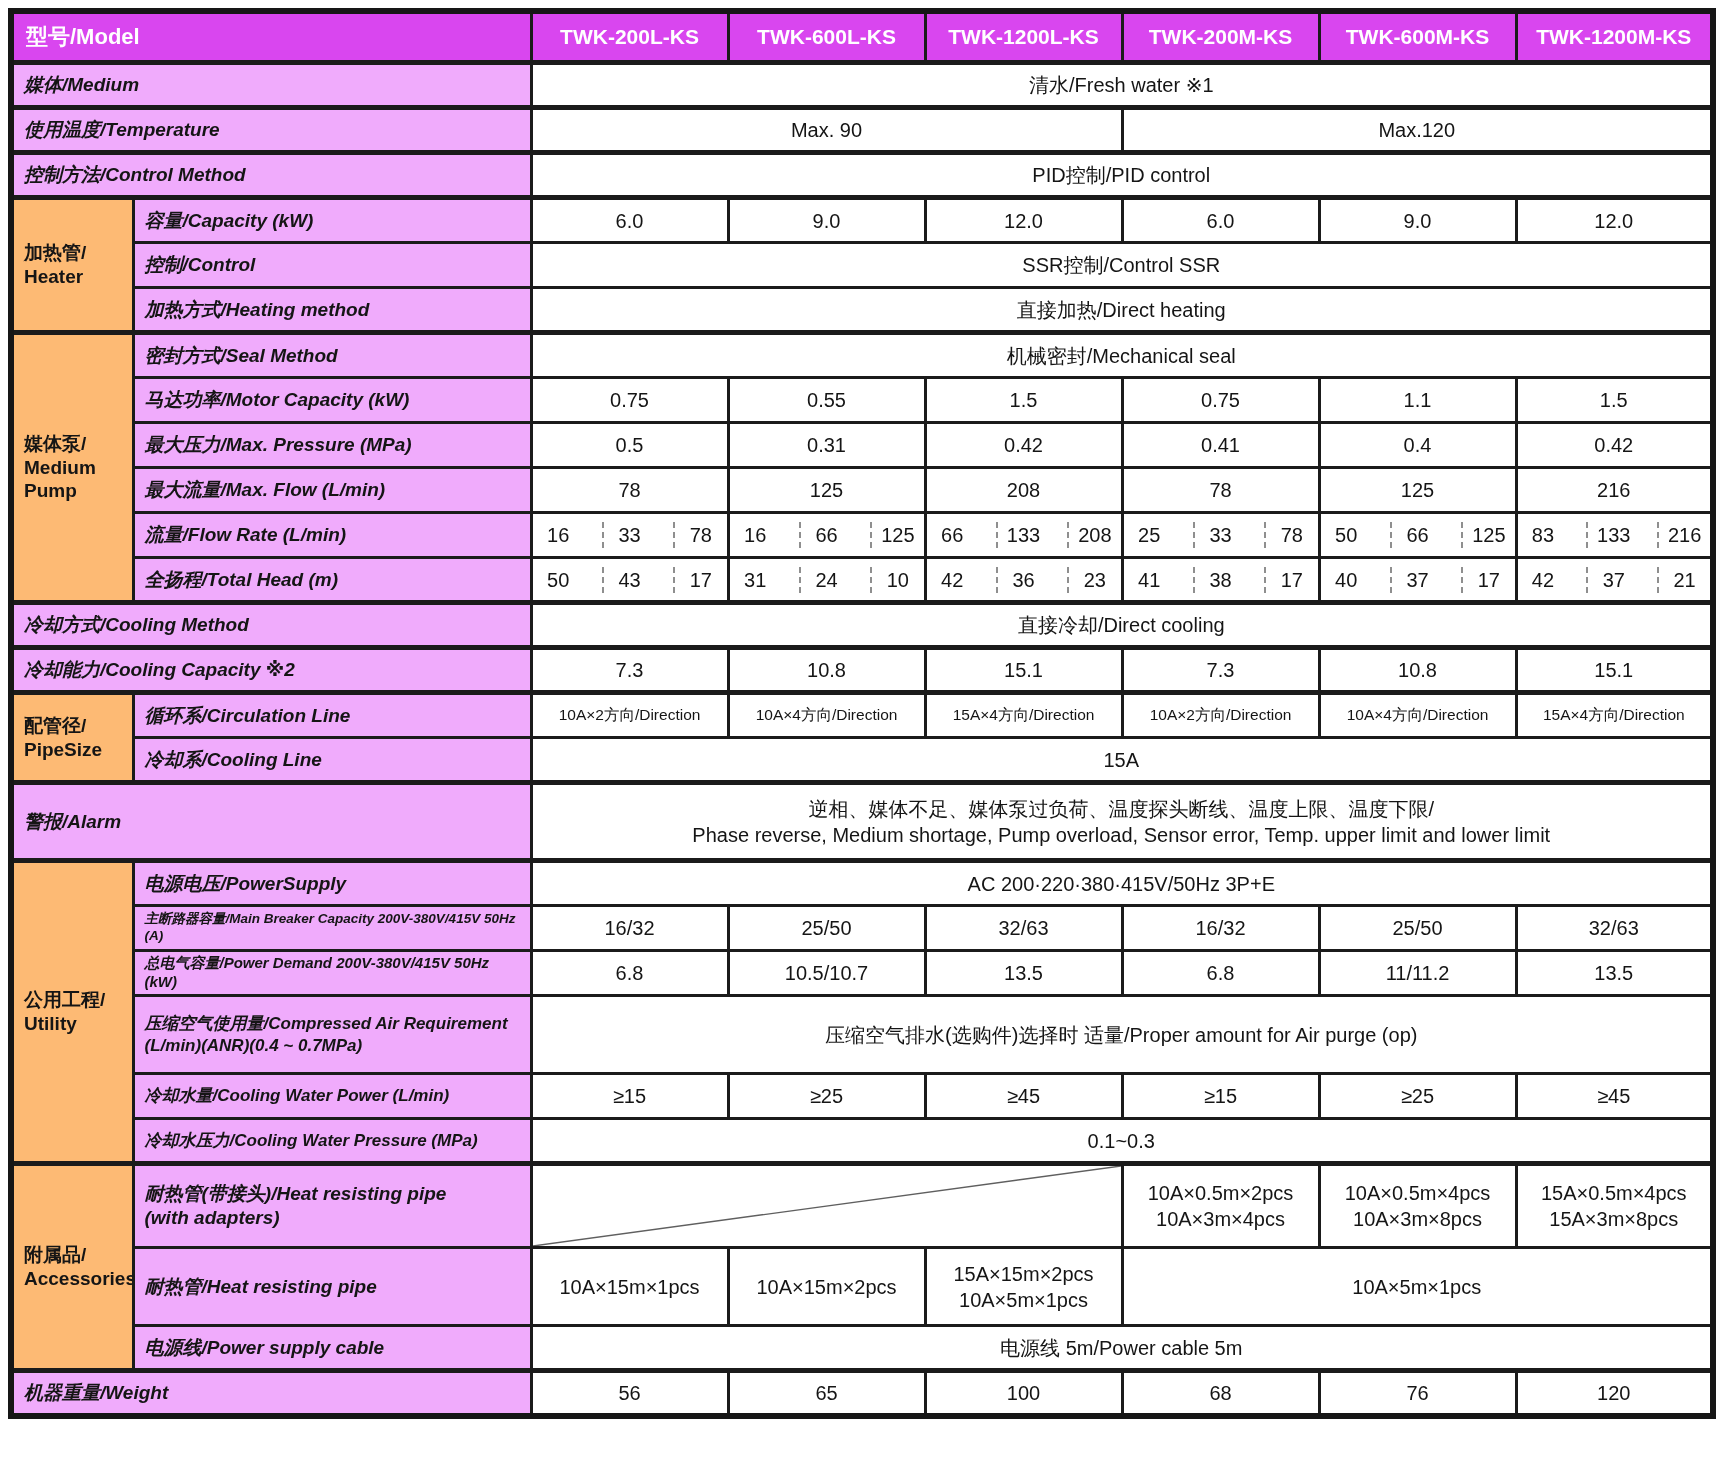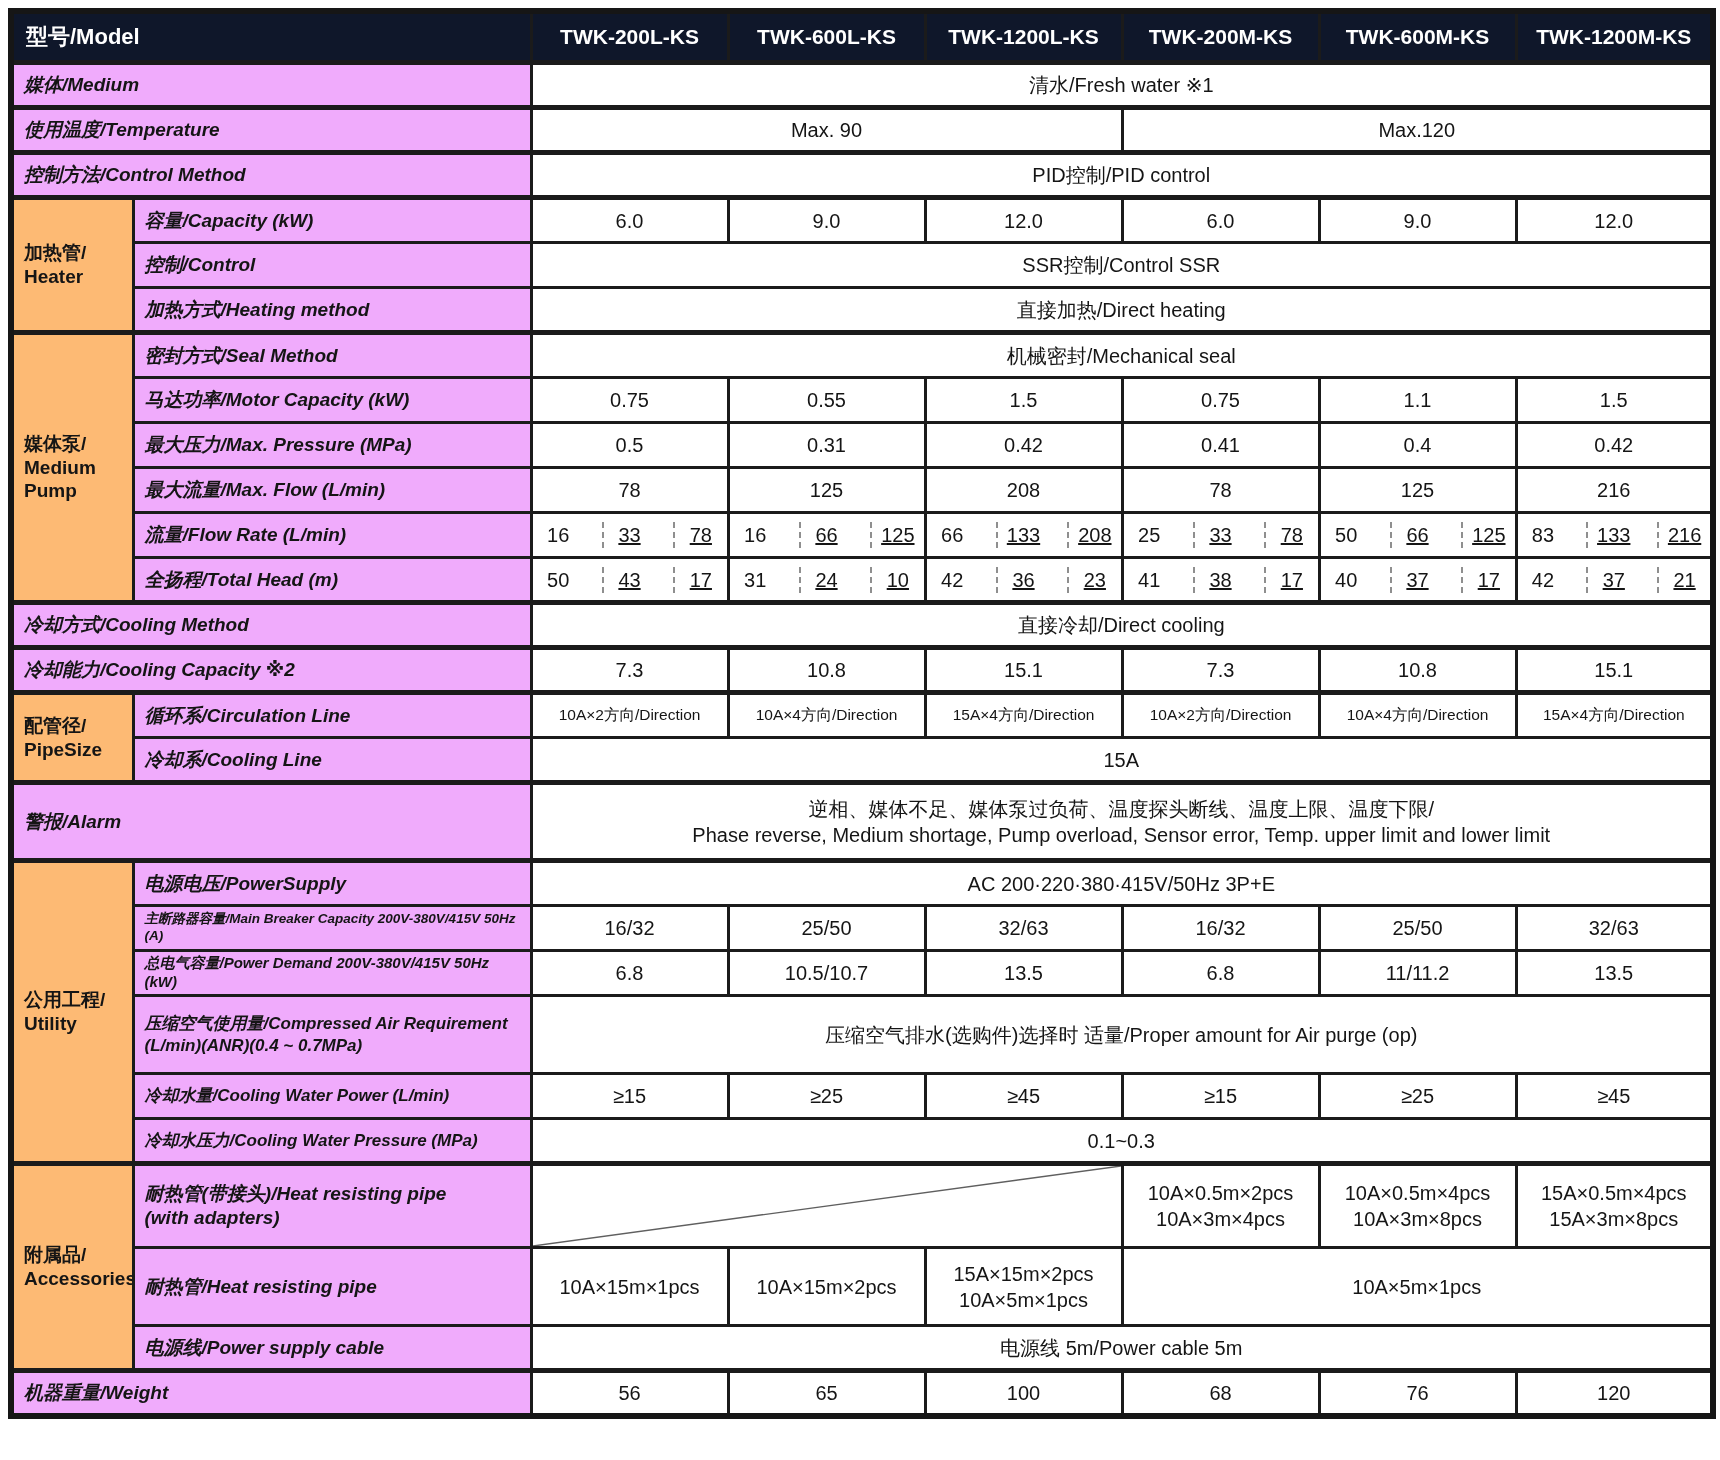--- a/index.html
+++ b/index.html
@@ -3,39 +3,39 @@
 <meta charset="utf-8">
 <style>
   html,body{margin:0;padding:0;background:#ffffff;}
   body{width:1720px;height:1460px;font-family:"Liberation Sans","DejaVu Sans",sans-serif;color:#151515;}
   .wrap{padding:8px 8px 0 8px;}
   table{border-collapse:collapse;table-layout:fixed;width:1704px;border:6px solid #161616;}
   col.c-group{width:122px;}
   col.c-label{width:398px;}
   col.c-data{width:197px;}
   th,td{border:3px solid #1b1b1b;padding:0 6px;overflow:hidden;}
-  thead th{background:#0f172a;color:#ffffff;font-weight:bold;font-size:21px;height:46px;border-bottom-width:5px;}
+  thead th{background:#d946ef;color:#ffffff;font-weight:bold;font-size:21px;height:46px;border-bottom-width:5px;}
   th.model-label-cell{text-align:left;padding-left:12px;font-size:22px;}
   th.model-cell{text-align:center;}
   tr.sec-top td{border-top-width:5px;}
   tr.r45{height:45px;}
   tr.r78{height:78px;}
   tr.r82{height:84px;}
   td.group-cell{background:#fdba74;text-align:left;padding-left:10px;font-weight:bold;font-size:19px;line-height:1.25;}
   td.label-cell{background:#f0abfc;text-align:left;padding-left:10px;font-weight:bold;line-height:1.25;font-style:italic;}
   td.label-cell.fs19{font-size:19px;}
   td.label-cell.fs17{font-size:17px;}
   td.label-cell.fs15{font-size:15px;}
   td.label-cell.fs13{font-size:13.5px;}
   td.data-cell{background:#ffffff;text-align:center;font-size:20px;line-height:1.3;}
   td.data-cell.fs16{font-size:15.5px;}
   td.data-cell.triple{padding:0;}
   .triple-wrap{display:flex;width:100%;height:100%;align-items:stretch;gap:18px;}
   .triple-part{flex:1 1 0;display:flex;align-items:center;justify-content:center;}
-  .triple-part + .triple-part{border-left:2px dashed #8f8f8f;text-decoration:underline;}
+  .triple-part + .triple-part{border-left:2px dashed #8f8f8f;}
   td.diag{position:relative;padding:0;}
   td.diag svg{position:absolute;left:0;top:0;width:100%;height:100%;display:block;}
 </style>
 </head>
 <body>
 
 <div class="wrap">
   <table id="spec-table">
     <colgroup>
       <col class="c-group">

